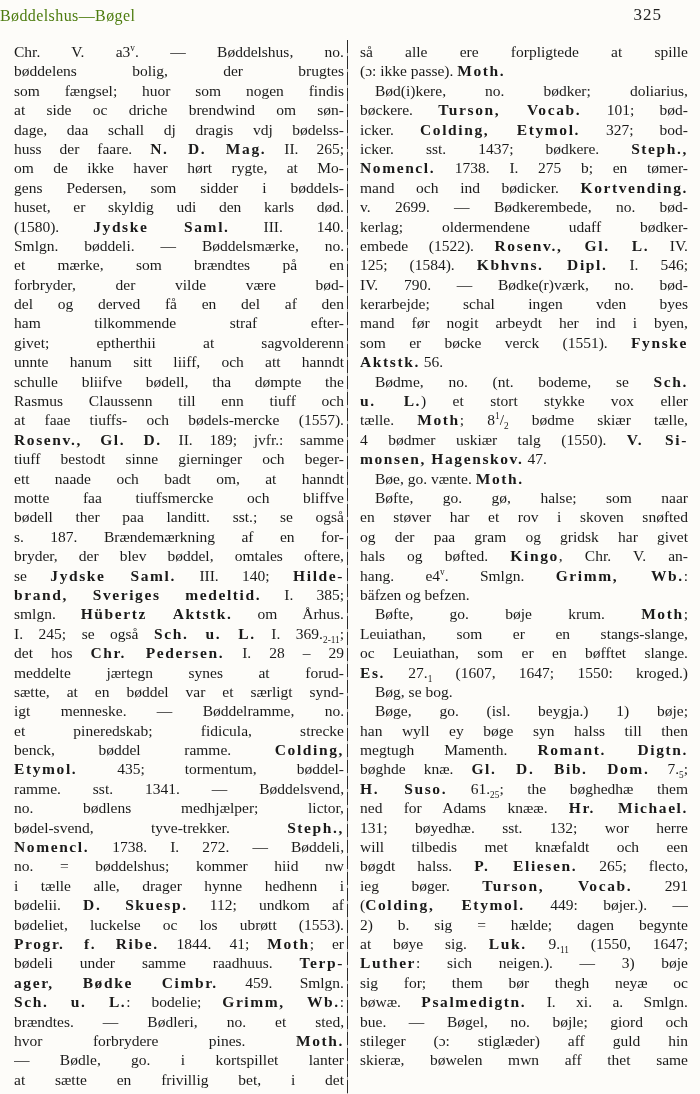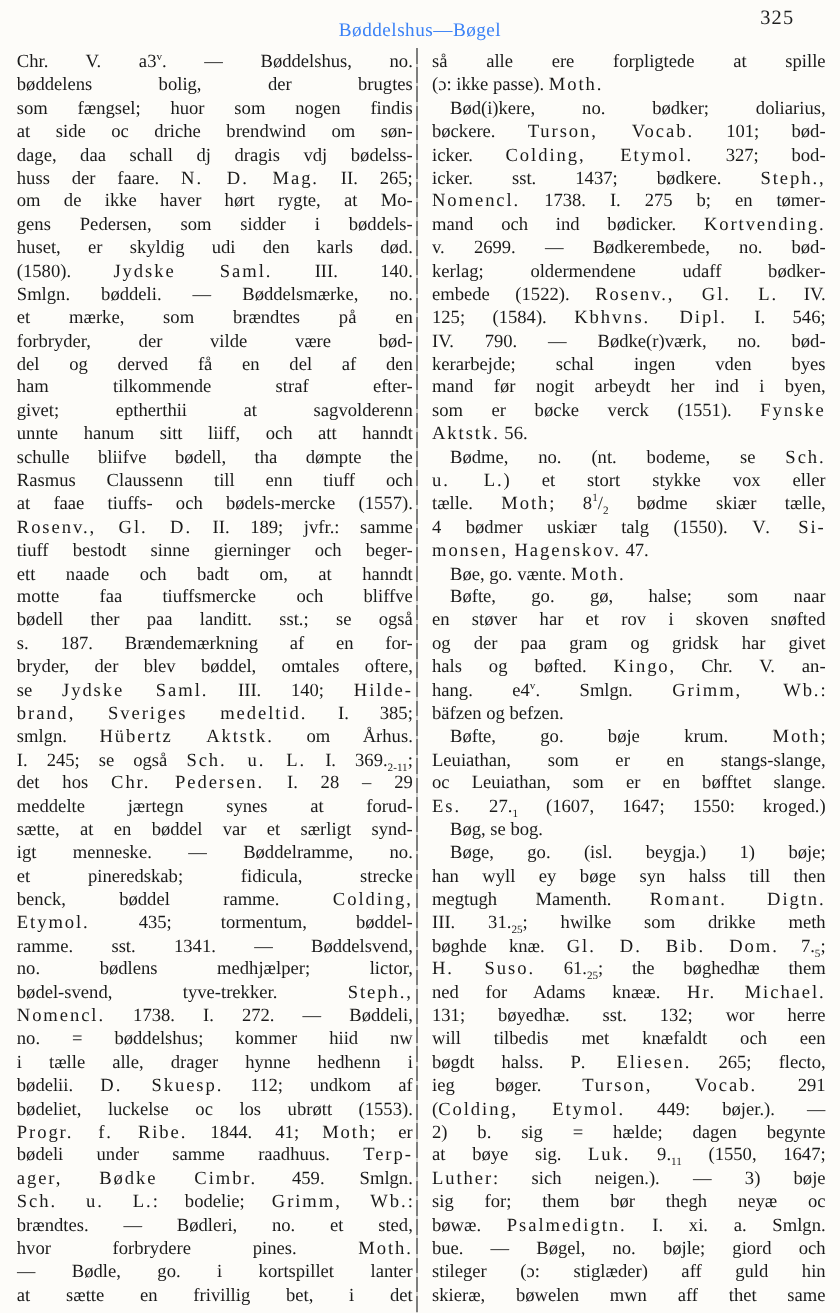--- a/index.html
+++ b/index.html
@@ -5,22 +5,22 @@
   html, body { margin: 0; padding: 0; }
   body {
     width: 700px; height: 1094px;
     background: #fdfcf9;
     font-family: "Liberation Serif", "DejaVu Serif", serif;
     color: #1a1a1a;
     overflow: hidden;
   }
   .sheet { position: relative; width: 700px; height: 1094px; background: #fdfcf9; }
   .header-title {
-    position: absolute; top: 17px; left: 0; width: 100%;
-    text-align: center; font-size: 16px; letter-spacing: 0.4px; color: #3b82f6;
+    position: absolute; top: 7px; left: 0; width: 100%;
+    text-align: left; font-size: 16px; letter-spacing: 0.4px; color: #4d7c0f;
   }
   .page-number {
     position: absolute; top: 5px; right: 38px;
     font-size: 17px; letter-spacing: 1px; color: #1e1e1e; margin-left: 26px;
   }
   .divider {
     position: absolute; left: 347px; top: 40px; width: 1px; height: 1054px;
     background: repeating-linear-gradient(to bottom, #2b2b2b 0 13px, rgba(43,43,43,0.35) 13px 16px);
   }
   .col {
@@ -29,21 +29,21 @@
   .col-left  { left: 14px;  width: 330px; }
   .col-right { left: 360px; width: 328px; }
   .line {
     height: 19.4px; line-height: 19.4px;
     text-align: justify; text-align-last: justify;
     overflow: hidden; white-space: normal;
   }
   .line.short { text-align-last: left; }
   .line.ind { text-indent: 15px; }
   .b  { font-weight: normal; }
-  .sp { letter-spacing: 1.6px; }
+  .sp { letter-spacing: 1.6px; font-weight: bold; }
   .sup { font-size: 0.6em; vertical-align: super; line-height: 0; }
   .sub { font-size: 0.6em; vertical-align: sub;   line-height: 0; }
 </style>
 </head>
 <body>
 
 <div class="sheet">
   <div class="header-title">Bøddelshus—Bøgel</div>
   <div class="page-number">325</div>
   <div class="divider"></div>
@@ -134,21 +134,20 @@
       <div class="line"><span class="">hang. e4</span><span class="sup ">v</span><span class="">. Smlgn. </span><span class="sp ">Grimm, Wb.</span><span class="">:</span></div>
       <div class="line short"><span class="">bäfzen og befzen.</span></div>
       <div class="line ind"><span class="b ">Bøfte</span><span class="">, go. bøje krum. </span><span class="sp ">Moth</span><span class="">;</span></div>
       <div class="line"><span class="">Leuiathan, som er en stangs-slange,</span></div>
       <div class="line"><span class="">oc Leuiathan, som er en bøfftet slange.</span></div>
       <div class="line"><span class="sp ">Es.</span><span class=""> 27.</span><span class="sub ">1</span><span class=""> (1607, 1647; 1550: kroged.)</span></div>
       <div class="line ind short"><span class="b ">Bøg</span><span class="">, se bog.</span></div>
       <div class="line ind"><span class="b ">Bøge</span><span class="">, go. (isl. beygja.) 1) bøje;</span></div>
       <div class="line"><span class="">han wyll ey bøge syn halss till then</span></div>
       <div class="line"><span class="">megtugh Mamenth. </span><span class="sp ">Romant. Digtn.</span></div>
-      <div class="line"><span class="">III. 31.</span><span class="sub ">25</span><span class="">; hwilke som drikke meth</span></div>
       <div class="line"><span class="">bøghde knæ. </span><span class="sp ">Gl. D. Bib. Dom.</span><span class=""> 7.</span><span class="sub ">5</span><span class="">;</span></div>
       <div class="line"><span class="sp ">H. Suso.</span><span class=""> 61.</span><span class="sub ">25</span><span class="">; the bøghedhæ them</span></div>
       <div class="line"><span class="">ned for Adams knææ. </span><span class="sp ">Hr. Michael.</span></div>
       <div class="line"><span class="">131; bøyedhæ. sst. 132; wor herre</span></div>
       <div class="line"><span class="">will tilbedis met knæfaldt och een</span></div>
       <div class="line"><span class="">bøgdt halss. </span><span class="sp ">P. Eliesen.</span><span class=""> 265; flecto,</span></div>
       <div class="line"><span class="">ieg bøger. </span><span class="sp ">Turson, Vocab.</span><span class=""> 291</span></div>
       <div class="line"><span class="">(</span><span class="sp ">Colding, Etymol.</span><span class=""> 449: bøjer.). —</span></div>
       <div class="line"><span class="">2) b. sig = hælde; dagen begynte</span></div>
       <div class="line"><span class="">at bøye sig. </span><span class="sp ">Luk.</span><span class=""> 9.</span><span class="sub ">11</span><span class=""> (1550, 1647;</span></div>

